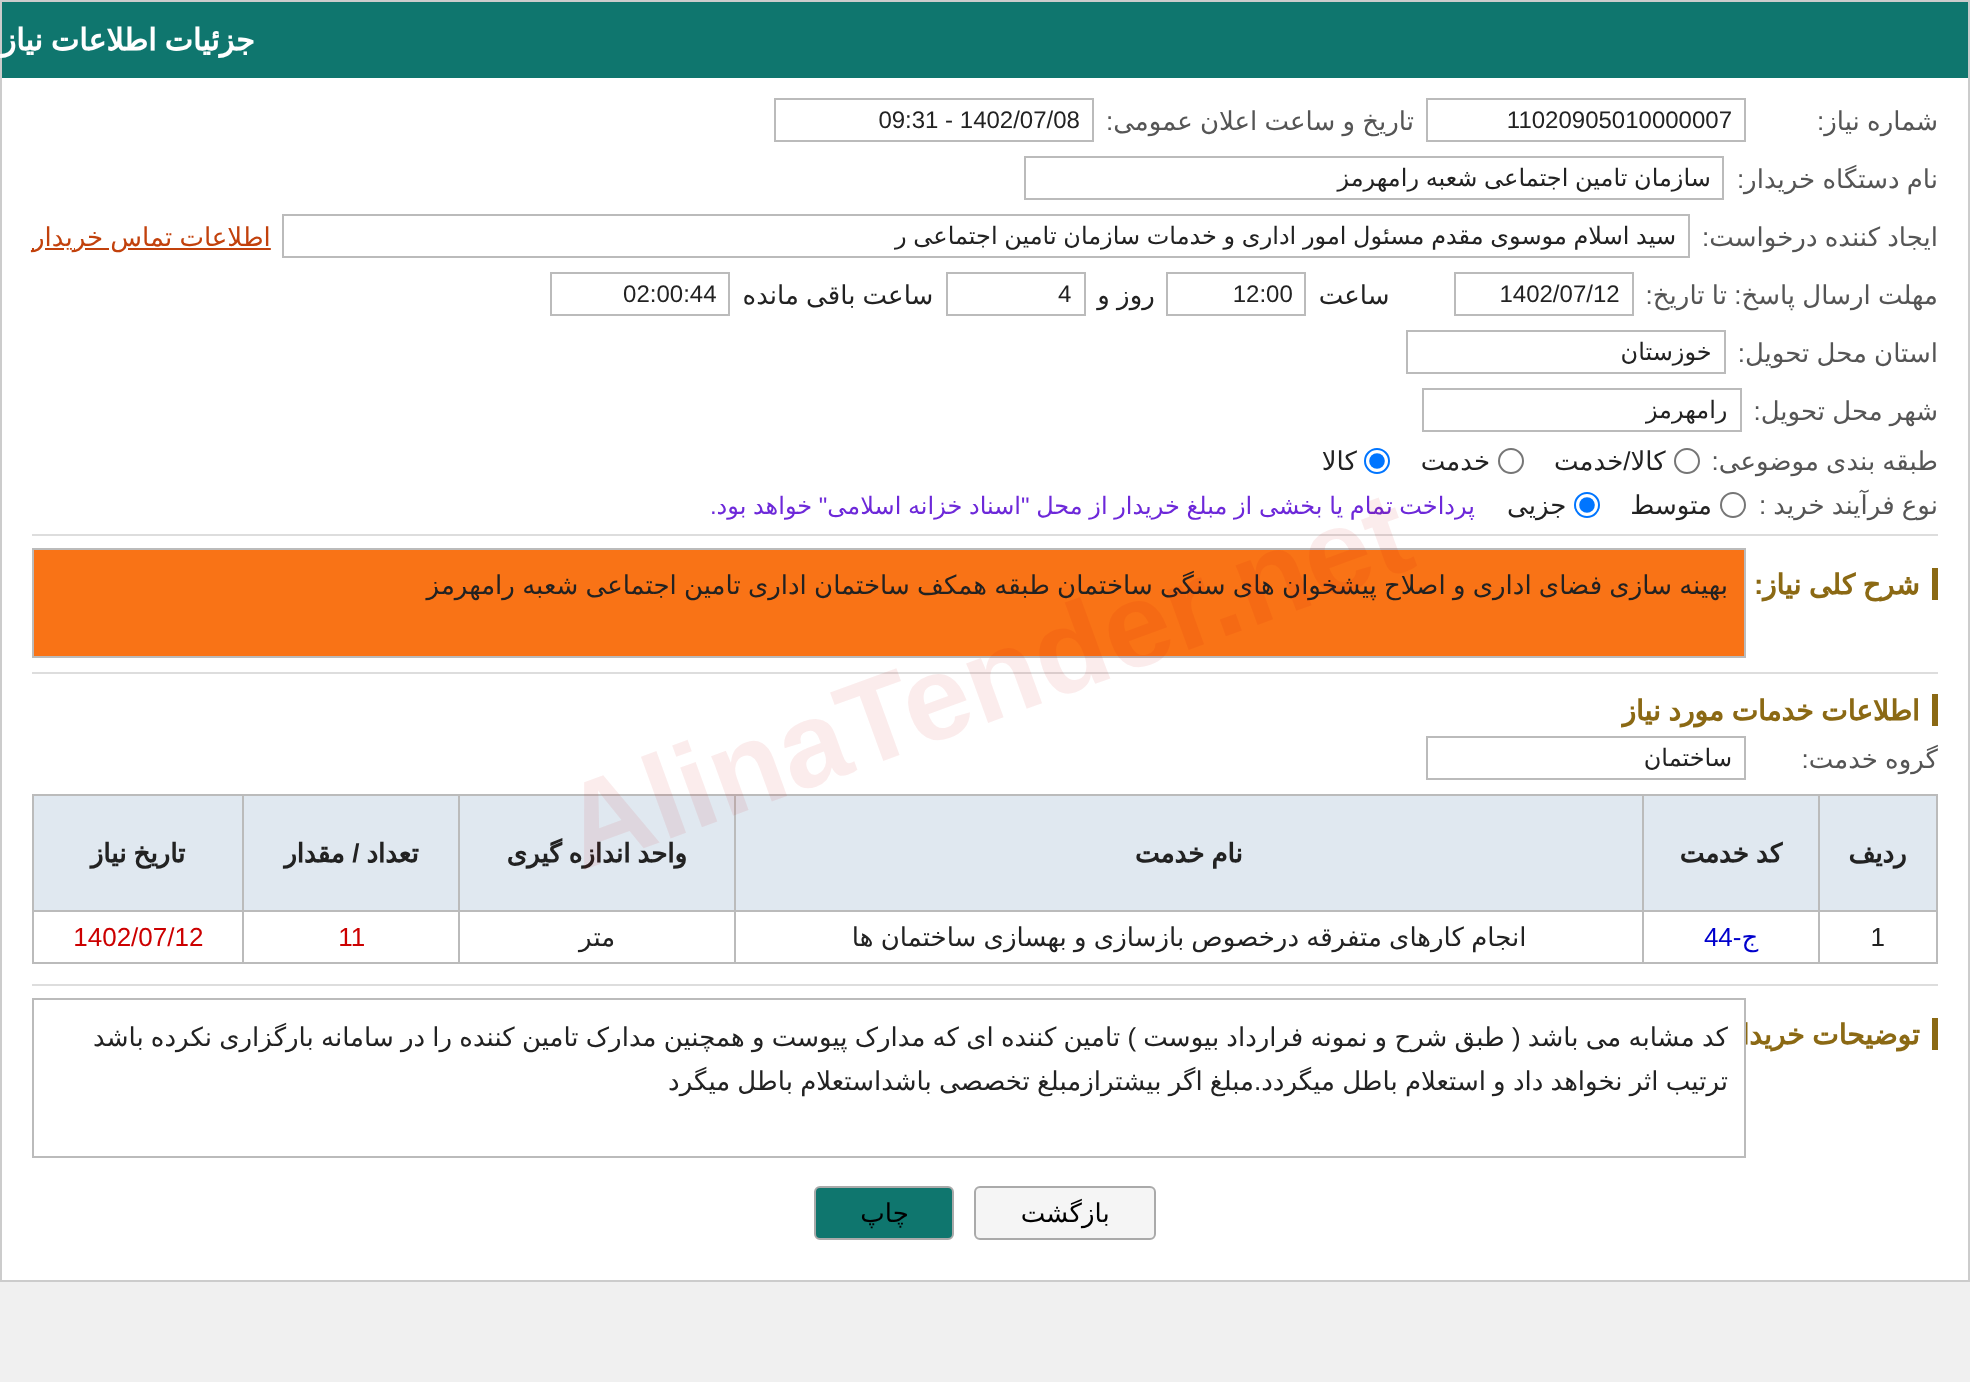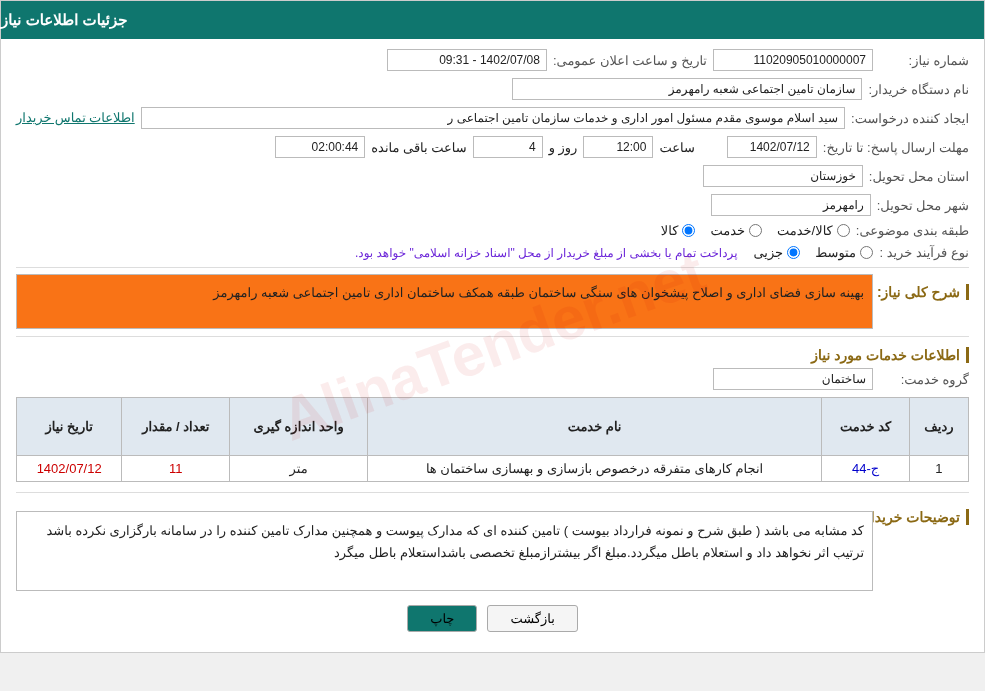--- a/index.html
+++ b/index.html
@@ -49,24 +49,23 @@
       width: 160px;
     }
     .value-box-small {
       width: 90px;
       margin-left: 26px;
     }
     .value-box-xsmall {
       width: 70px;
     }
     .blue-link {
-      color: #0f766e;
+      color: #c2410c;
       text-decoration: underline;
       cursor: pointer;
-      font-family: Liberation Serif, serif;
     }
     .section-title {
       color: #8B6914;
       font-weight: bold;
       font-size: 14px;
       margin: 10px 0 5px 0;
       border-right: 3px solid #8B6914;
       padding-right: 6px;
     }
     .radio-group {
@@ -112,21 +111,21 @@
     .info-table td.red { color: #cc0000; }
     .info-table td.blue { color: #0000cc; }
     .buyer-notes {
       border: 1px solid #bbb;
       background: #fff;
       padding: 8px;
       min-height: 80px;
       font-size: 13px;
       line-height: 1.7;
       text-align: right;
-      margin-top: 12px;
+      margin-top: 0;
     }
     .buttons-row {
       display: flex;
       justify-content: center;
       gap: 10px;
       margin: 14px 0 10px 0;
     }
     .btn {
       padding: 5px 22px;
       font-size: 13px;

